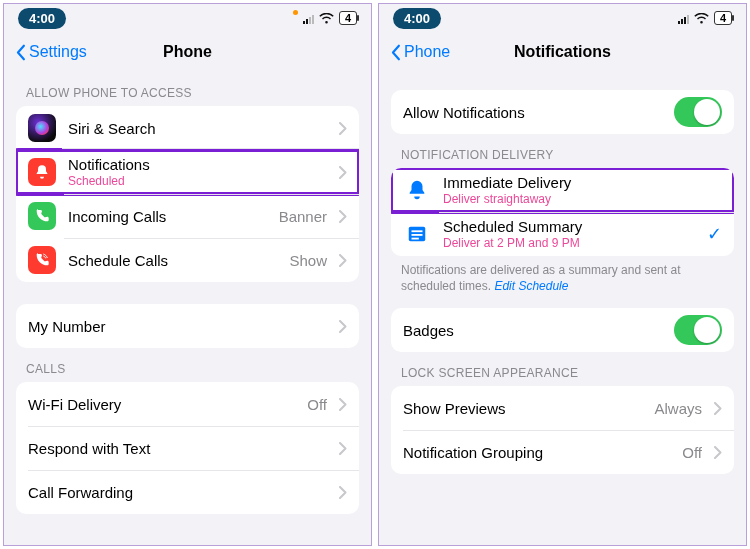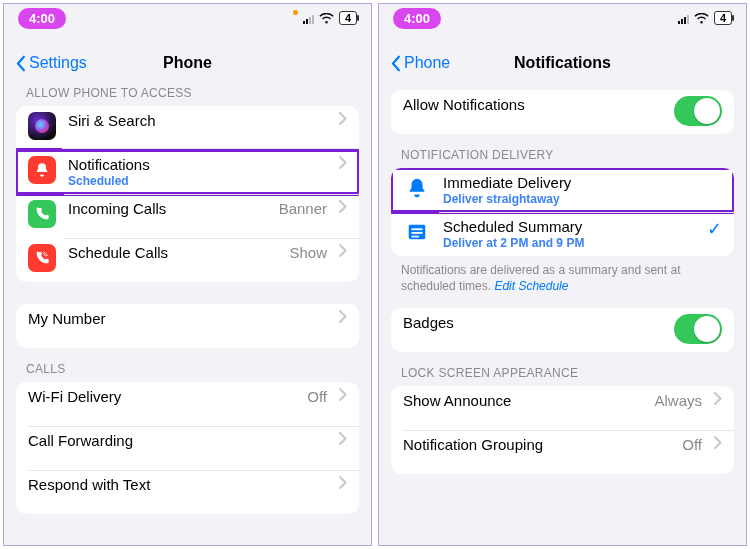--- a/index.html
+++ b/index.html
@@ -24,21 +24,21 @@
   
   .status-bar {
     height: 28px;
     display: flex;
     align-items: center;
     justify-content: space-between;
     padding: 0 14px;
     background: transparent;
   }
   .time-pill {
-    background: #d946ef;
+    background: #0c4a6e;
     color: #fff;
     font-size: 13px;
     font-weight: 600;
     padding: 3px 11px;
     border-radius: 12px;
   }
   .status-right {
     display: flex;
     align-items: center;
     gap: 5px;
@@ -67,21 +67,21 @@
   .sig-bars span:nth-child(3){height:7px; background:#bbb;}
   .sig-bars span:nth-child(4){height:9px; background:#bbb;}
   .sig-bars.l span:nth-child(3){background:#bbb;}
   .sig-bars.l span:nth-child(4){background:#bbb;}
   .sig-dot{ width:5px; height:5px; background:#ff9500; border-radius:50%; position:relative; top:-6px;}
   .wifi-ic svg{ display:block;}
   
   .nav {
     height: 40px;
     display: flex;
-    align-items: flex-end;
+    align-items: center;
     position: relative;
     padding: 0 10px;
   }
   .back {
     display: flex;
     align-items: center;
     color: #007aff;
     font-size: 16px;
     gap: 2px;
   }
@@ -116,21 +116,21 @@
   }
   .sec-footer a { color:#007aff; text-decoration:none;font-style:italic;}
   .group {
     background: #fff;
     border-radius: 10px;
     overflow: hidden;
   }
   .row {
     min-height: 44px;
     display: flex;
-    align-items: flex-start;
+    align-items: center;
     padding: 6px 12px;
     position: relative;
     gap: 12px;
   }
   .row + .row::before {
     content: "";
     position: absolute;
     top: 0; left: 48px; right: 0;
     height: 1px;
     background: #e5e5ea;
@@ -140,21 +140,21 @@
   .row .app-icon {
     width: 28px; height: 28px;
     border-radius: 7px;
     display: flex;
     align-items: center;
     justify-content: center;
     flex-shrink: 0;
   }
   .row .txt { flex: 1; min-width: 0; }
   .row .title { font-size: 15px; color:#000; }
-  .row .sub { font-size: 12px; color:#3b82f6; margin-top:1px;font-weight:bold;}
+  .row .sub { font-size: 12px; color:#ec4899; margin-top:1px;}
   .row .value { font-size: 15px; color:#8a8a8e; }
   .chev { color:#c7c7cc; }
   .chev svg { width:8px; height:13px; display:block;}
   .blur { filter: blur(3px); }
   .highlight {
     box-shadow: 0 0 0 4px #7b1fd4 inset;
     border-radius: 4px;
     margin: -2px;
     padding: 8px 14px;
   }
@@ -312,31 +312,31 @@
           </div>
         <div class="value">Off</div>
         <span class="chev">
             <svg viewBox="0 0 8 13">
               <path d="M1 1l5.5 5.5L1 12" stroke="#c7c7cc" stroke-width="2" fill="none" stroke-linecap="round" stroke-linejoin="round"></path>
             </svg>
           </span>
       </div>
       <div class="row noicon">
         <div class="txt">
+            <div class="title">Respond with Text</div>
+          </div>
+        <span class="chev">
+            <svg viewBox="0 0 8 13">
+              <path d="M1 1l5.5 5.5L1 12" stroke="#c7c7cc" stroke-width="2" fill="none" stroke-linecap="round" stroke-linejoin="round"></path>
+            </svg>
+          </span>
+      </div>
+      <div class="row noicon">
+        <div class="txt">
             <div class="title">Call Forwarding</div>
-          </div>
-        <span class="chev">
-            <svg viewBox="0 0 8 13">
-              <path d="M1 1l5.5 5.5L1 12" stroke="#c7c7cc" stroke-width="2" fill="none" stroke-linecap="round" stroke-linejoin="round"></path>
-            </svg>
-          </span>
-      </div>
-      <div class="row noicon">
-        <div class="txt">
-            <div class="title">Respond with Text</div>
           </div>
         <span class="chev">
             <svg viewBox="0 0 8 13">
               <path d="M1 1l5.5 5.5L1 12" stroke="#c7c7cc" stroke-width="2" fill="none" stroke-linecap="round" stroke-linejoin="round"></path>
             </svg>
           </span>
       </div>
     </div>
   </div>
 </div>
@@ -421,21 +421,21 @@
             <div class="title">Badges</div>
           </div>
         <div class="toggle on"></div>
       </div>
     </div>
 
     <div class="sec-header">LOCK SCREEN APPEARANCE</div>
     <div class="group">
       <div class="row noicon">
         <div class="txt">
-            <div class="title">Show Announce</div>
+            <div class="title">Show Previews</div>
           </div>
         <div class="value">Always</div>
         <span class="chev">
             <svg viewBox="0 0 8 13">
               <path d="M1 1l5.5 5.5L1 12" stroke="#c7c7cc" stroke-width="2" fill="none" stroke-linecap="round" stroke-linejoin="round"></path>
             </svg>
           </span>
       </div>
       <div class="row noicon">
         <div class="txt">

